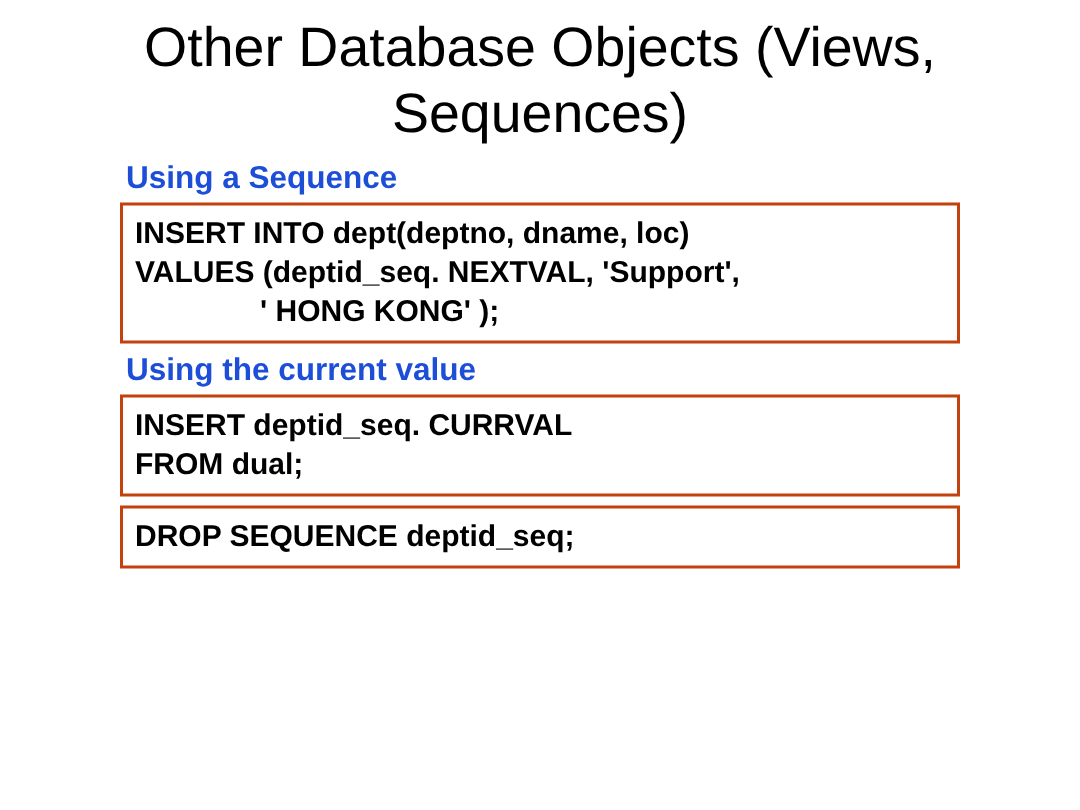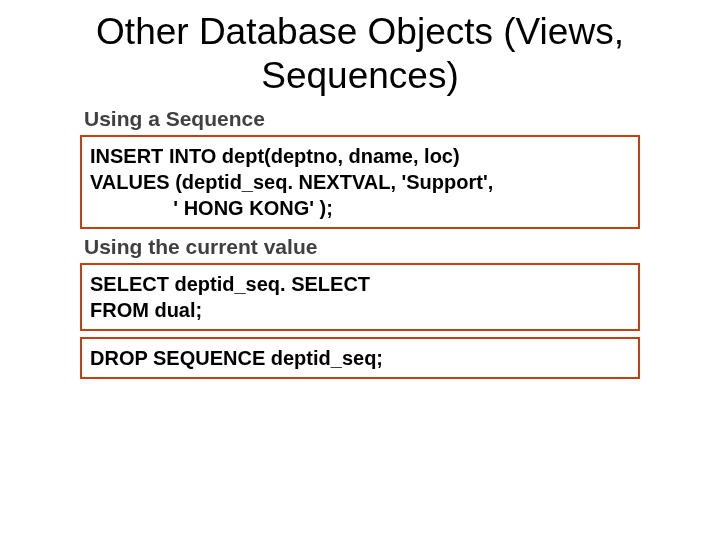--- a/index.html
+++ b/index.html
@@ -25,21 +25,21 @@
     margin: 2px 0 8px 0;
     letter-spacing: 0px;
   }
   .content {
     margin-left: 60px;
     margin-right: 60px;
   }
   .section-label {
     font-size: 21px;
     font-weight: bold;
-    color: #404040;
+    color: #1d4ed8;
     margin: 6px 0 4px 4px;
   }
   .codebox {
     border: 2px solid #c2410c;
     padding: 6px 8px 6px 8px;
     margin: 2px 0 6px 0;
     font-size: 20px;
     font-weight: bold;
     font-family: Arial, Helvetica, sans-serif;
     line-height: 1.3;
@@ -52,19 +52,19 @@
 <div class="slide">
   <h1 class="title">Other Database Objects (Views, Sequences)</h1>
   <div class="content">
 
     <div class="section-label">Using a Sequence</div>
     <div class="codebox">INSERT INTO dept(deptno, dname, loc)
 VALUES (deptid_seq. NEXTVAL, 'Support',
                ' HONG KONG' );</div>
 
     <div class="section-label">Using the current value</div>
-    <div class="codebox">SELECT deptid_seq. SELECT
+    <div class="codebox">INSERT deptid_seq. CURRVAL
 FROM dual;</div>
 
     <div class="codebox">DROP SEQUENCE deptid_seq;</div>
 
   </div>
 </div>
 
 </body></html>

